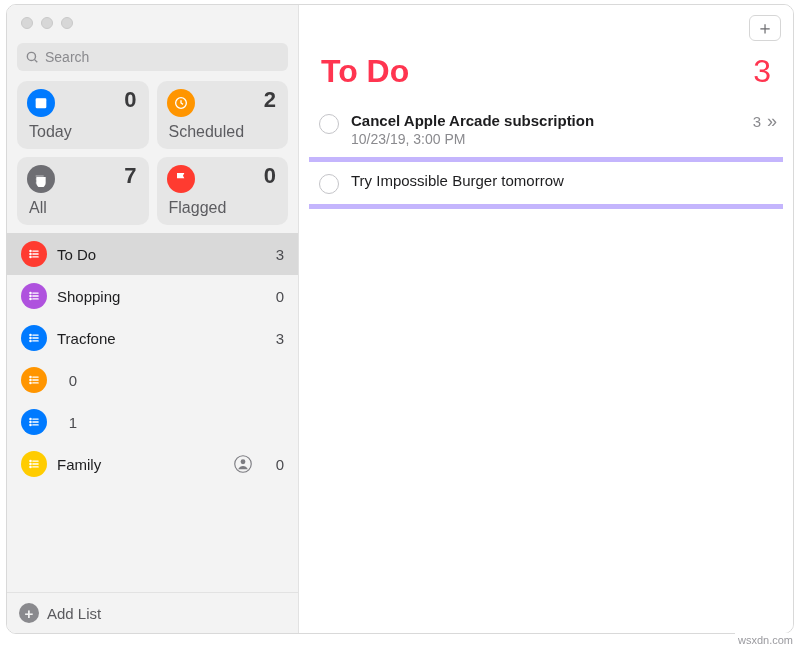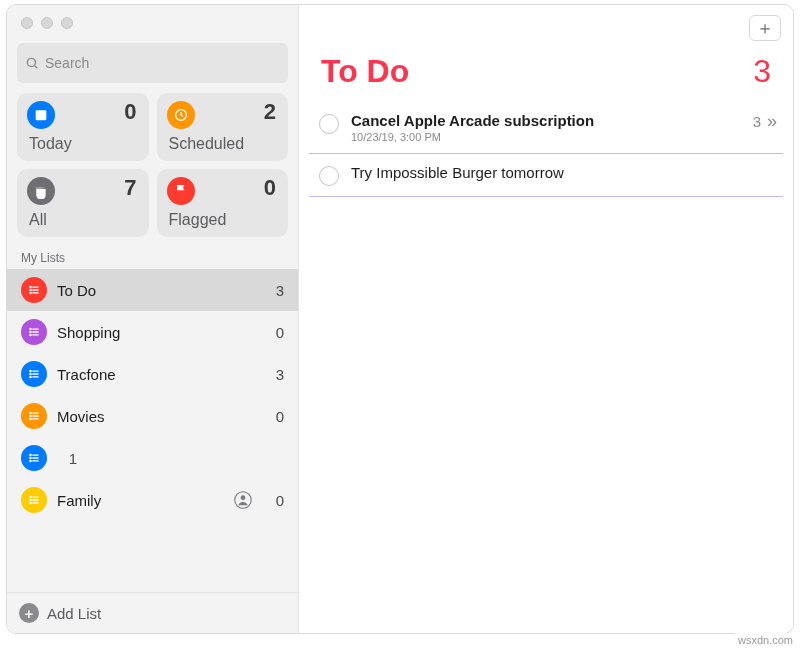--- a/index.html
+++ b/index.html
@@ -29,21 +29,21 @@
     border-right: 1px solid #e2e2e2;
     display: flex;
     flex-direction: column;
   }
   .traffic { display:flex; gap:8px; padding:12px 12px 8px 14px; }
   .tl { width:12px; height:12px; border-radius:50%; background:#d7d7d7; border:1px solid #c9c9c9;}
   .search-wrap { padding: 6px 10px 10px 10px; }
   .search {
     display:flex; align-items:center; gap:6px;
     background:#e5e5e5; border-radius:6px;
-    padding:12px 8px; color:#8a8a8e;
+    padding:6px 8px; color:#8a8a8e;
   }
   .search input {
     border:none; background:transparent; outline:none;
     font-size:14px; color:#1d1d1f; flex:1;
   }
   .search input::placeholder{ color:#8a8a8e; }
   .cats { display:grid; grid-template-columns:1fr 1fr; gap:8px; padding:0 10px 8px 10px; }
   .cat {
     background:#e6e6e6; border-radius:10px;
     padding:8px 10px 10px 10px;
@@ -87,29 +87,29 @@
     display:flex;align-items:center;justify-content:center;color:#6c6c70;background:#fff;
     font-size:18px;line-height:1;
   }
   .title-row { display:flex; align-items:baseline; padding:12px 22px 12px 22px; }
   .title { font-size:32px; font-weight:700; color:#ff3550; flex:1; }
   .title-count { font-size:32px; font-weight:400; color:#ff3550; }
   .items { padding:0 10px; }
   .item {
     display:flex; align-items:flex-start; gap:12px;
     padding:10px 6px 10px 10px;
-    border-bottom:1px solid #c4b5fd;
+    border-bottom:5px solid #c4b5fd;
   }
   .chk {
     width:20px;height:20px;border:1.6px solid #c4c4c8;border-radius:50%;margin-top:2px;flex-shrink:0;
   }
   .item .body { flex:1; }
   .item .ttl { font-size:15px; color:#1d1d1f; }
   .item .ttl.bold{ font-weight:600; }
-  .item .sub { font-size:11px; color:#8a8a8e; margin-top:2px; }
+  .item .sub { font-size:14px; color:#8a8a8e; margin-top:2px; }
   .item .meta { display:flex; align-items:center; gap:6px; color:#8a8a8e; font-size:15px;}
   .chev { font-size:18px; color:#8a8a8e; line-height:1; }
   .attribution {
     position:absolute; right:4px; bottom:2px; font-size:11px; color:#9a9a9f; background:#fff;
     padding:1px 3px;
   }
 </style>
 </head>
 <body>
 
@@ -167,21 +167,20 @@
           <div class="ci red">
             <svg viewBox="0 0 24 24" fill="#fff">
               <path d="M6 3v18M6 3h11l-2 4 2 4H6"></path>
             </svg>
           </div>
           <div class="cnt">0</div>
           <div class="lbl">Flagged</div>
         </div>
       </div>
 
-    <div class="section-h">My Lists</div>
     <div class="lists" id="lists">
         <div class="list-row selected">
           <div class="li red">
             <svg viewBox="0 0 24 24" fill="none" stroke="#fff" stroke-width="2.4" stroke-linecap="round">
               <circle cx="6" cy="7" r="1" fill="#fff"></circle>
               <line x1="10" y1="7" x2="19" y2="7"></line>
               <circle cx="6" cy="12" r="1" fill="#fff"></circle>
               <line x1="10" y1="12" x2="19" y2="12"></line>
               <circle cx="6" cy="17" r="1" fill="#fff"></circle>
               <line x1="10" y1="17" x2="19" y2="17"></line>
@@ -222,21 +221,20 @@
           <div class="li orange">
             <svg viewBox="0 0 24 24" fill="none" stroke="#fff" stroke-width="2.4" stroke-linecap="round">
               <circle cx="6" cy="7" r="1" fill="#fff"></circle>
               <line x1="10" y1="7" x2="19" y2="7"></line>
               <circle cx="6" cy="12" r="1" fill="#fff"></circle>
               <line x1="10" y1="12" x2="19" y2="12"></line>
               <circle cx="6" cy="17" r="1" fill="#fff"></circle>
               <line x1="10" y1="17" x2="19" y2="17"></line>
             </svg>
           </div>
-          <div class="name">Movies</div>
           <div class="count">0</div>
         </div>
         <div class="list-row">
           <div class="li blue">
             <svg viewBox="0 0 24 24" fill="none" stroke="#fff" stroke-width="2.4" stroke-linecap="round">
               <circle cx="6" cy="7" r="1" fill="#fff"></circle>
               <line x1="10" y1="7" x2="19" y2="7"></line>
               <circle cx="6" cy="12" r="1" fill="#fff"></circle>
               <line x1="10" y1="12" x2="19" y2="12"></line>
               <circle cx="6" cy="17" r="1" fill="#fff"></circle>

